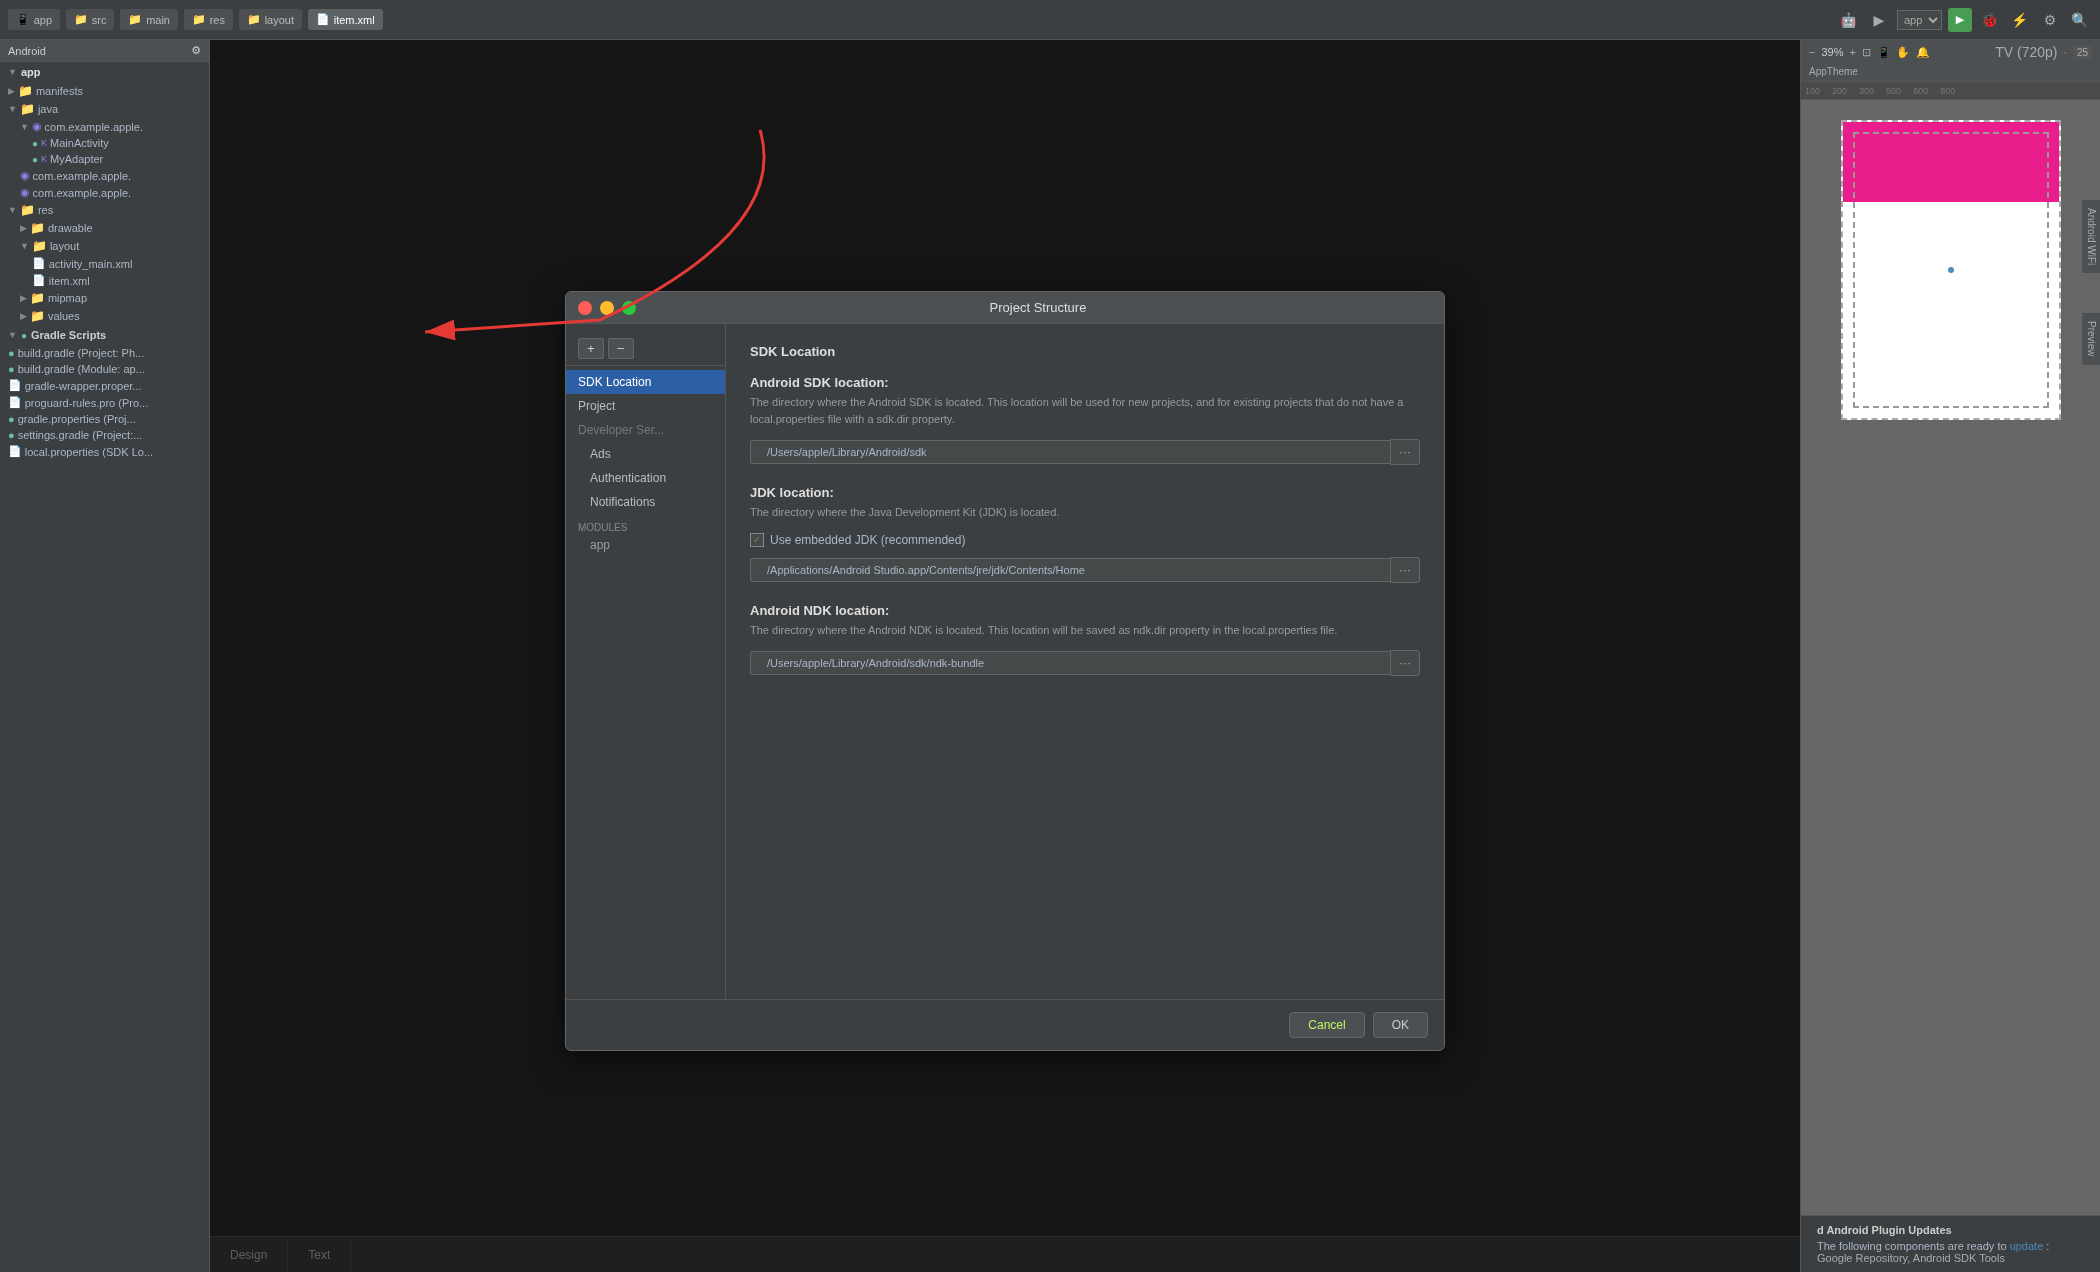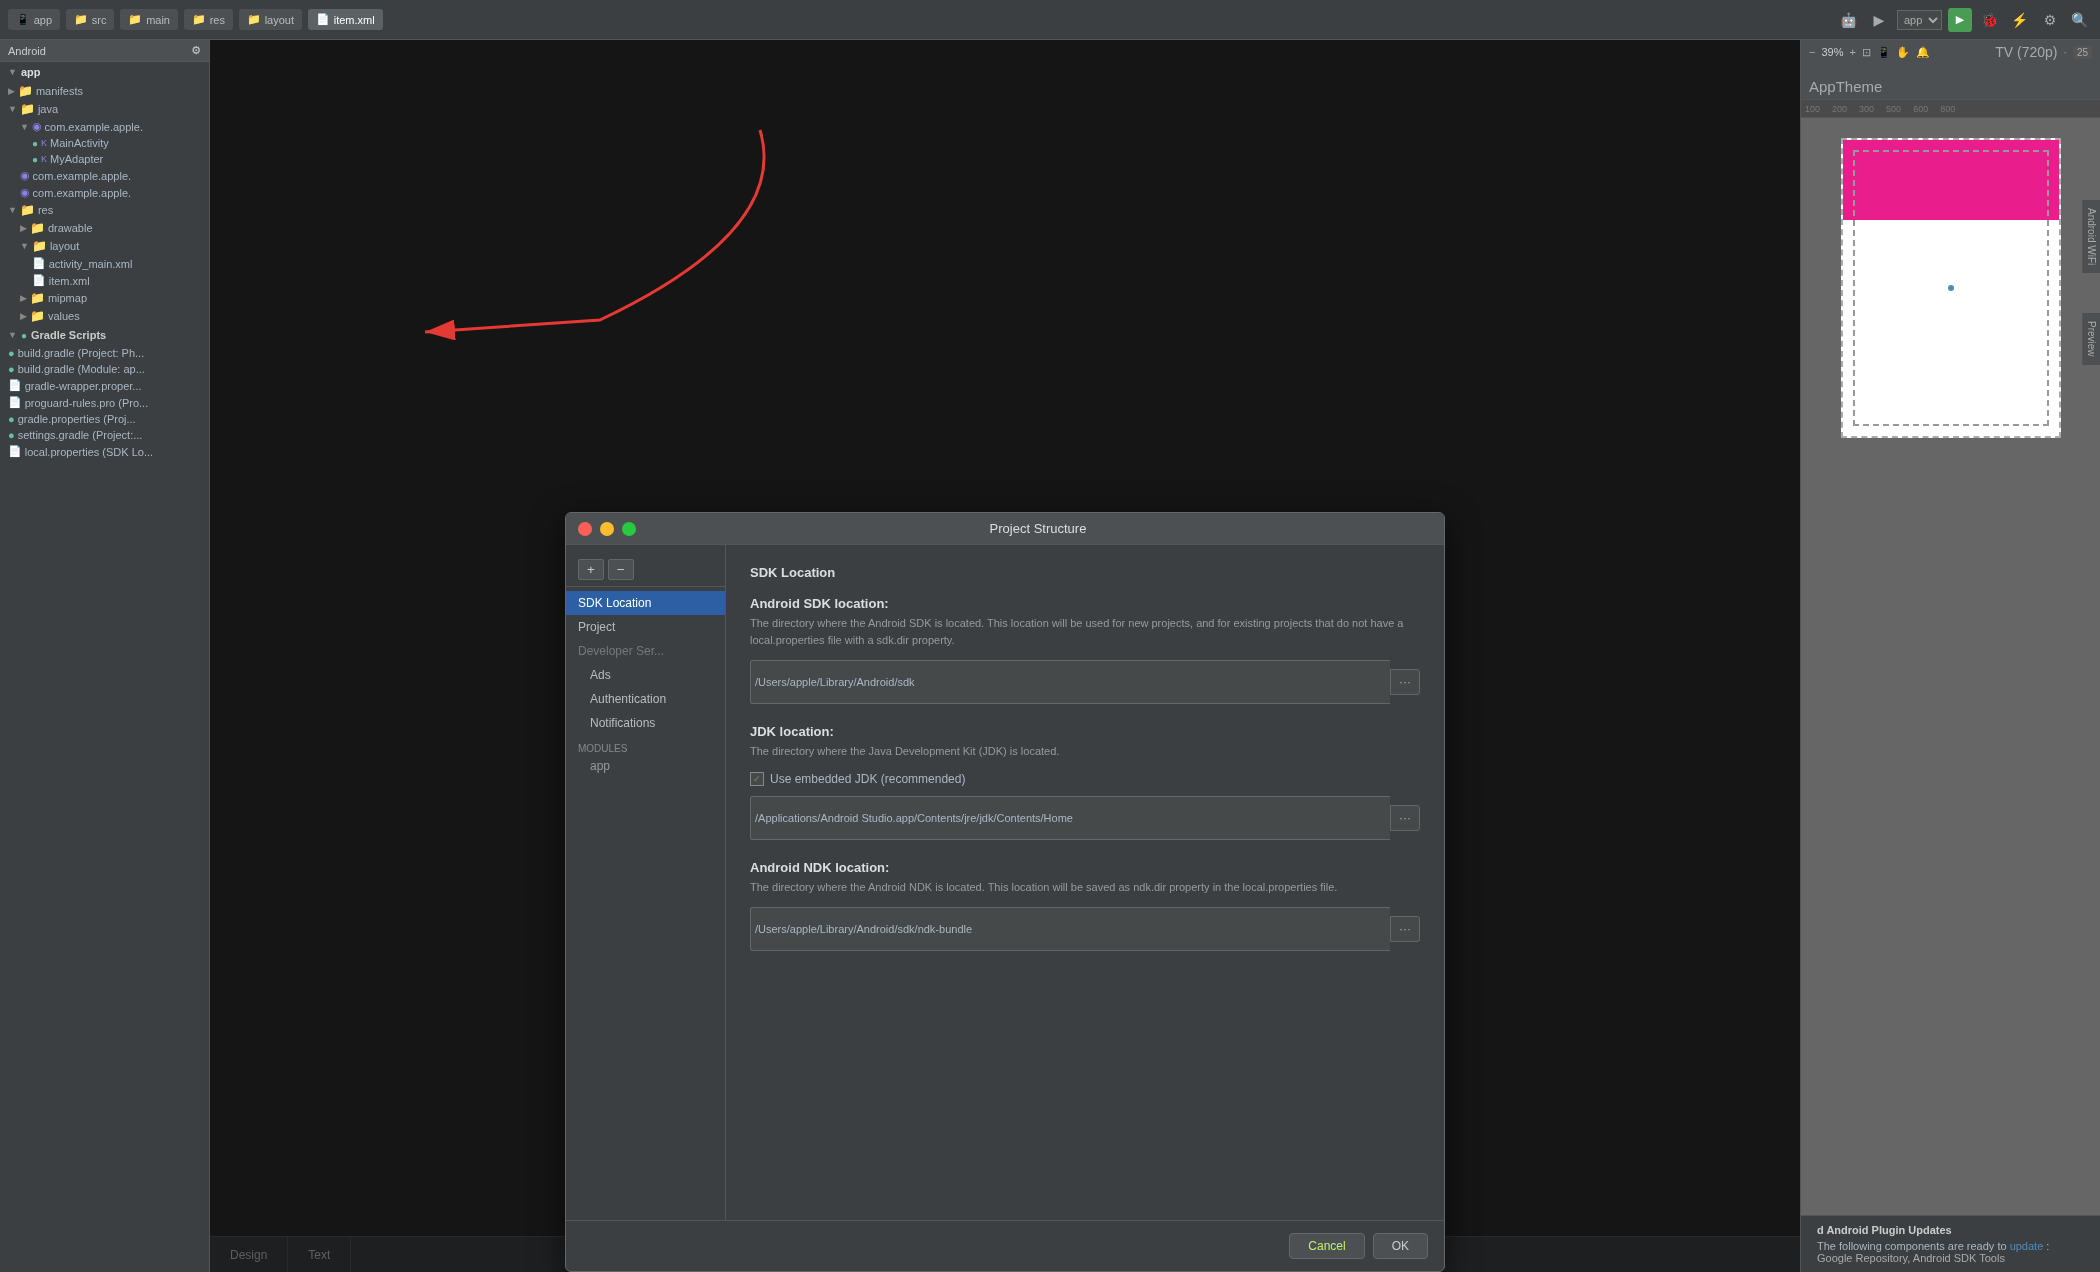--- a/index.html
+++ b/index.html
@@ -147,21 +147,21 @@
       flex-direction: column;
       position: relative;
     }
 
     
     .dialog-overlay {
       position: absolute;
       top: 0; left: 0; right: 0; bottom: 0;
       background: rgba(0,0,0,0.5);
       display: flex;
-      align-items: flex-end;
+      align-items: center;
       justify-content: center;
       padding-top: 30px;
       z-index: 100;
     }
     .dialog {
       background: #3c3f41;
       border: 1px solid #666;
       border-radius: 6px;
       width: 880px;
       min-height: 760px;
@@ -243,24 +243,24 @@
       display: flex;
       align-items: center;
       margin-bottom: 20px;
     }
     .path-input {
       flex: 1;
       background: #45494a;
       border: 1px solid #666;
       border-right: none;
       border-radius: 3px 0 0 3px;
-      padding: 4px 4px;
+      padding: 4px 16px;
       color: #a9b7c6;
       font-size: 11px;
-      height: 44px;
+      height: 24px;
     }
     .path-btn {
       background: #45494a;
       border: 1px solid #666;
       border-radius: 0 3px 3px 0;
       padding: 4px 8px;
       color: #aaa;
       cursor: pointer;
       height: 26px;
       display: flex;
@@ -610,21 +610,21 @@
       <span style="font-size:11px;color:#ccc;">39%</span>
       <span style="cursor:pointer;color:#aaa;">+</span>
       <span style="cursor:pointer;color:#aaa;">⊡</span>
       <span style="cursor:pointer;color:#aaa;">📱</span>
       <span style="cursor:pointer;color:#aaa;">✋</span>
       <span style="cursor:pointer;color:#aaa;">🔔</span>
       <div style="flex:1;"></div>
       <span style="font-size:14px;color:#aaa;">TV (720p)</span>
       <span style="font-size:10px;color:#aaa;">·</span>
       <span style="font-size:10px;color:#aaa;background:#555;padding:1px 4px;border-radius:2px;">25</span>
-      <span style="font-size:15px;color:#aaa;margin-top:12px;">AppTheme</span>
+      <span style="font-size:10px;color:#aaa;">AppTheme</span>
     </div>
 
     <div class="h-ruler">
       <span>100</span>
         <span>200</span>
         <span>300</span>
         <span>500</span>
         <span>600</span>
         <span>800</span>
     </div>

